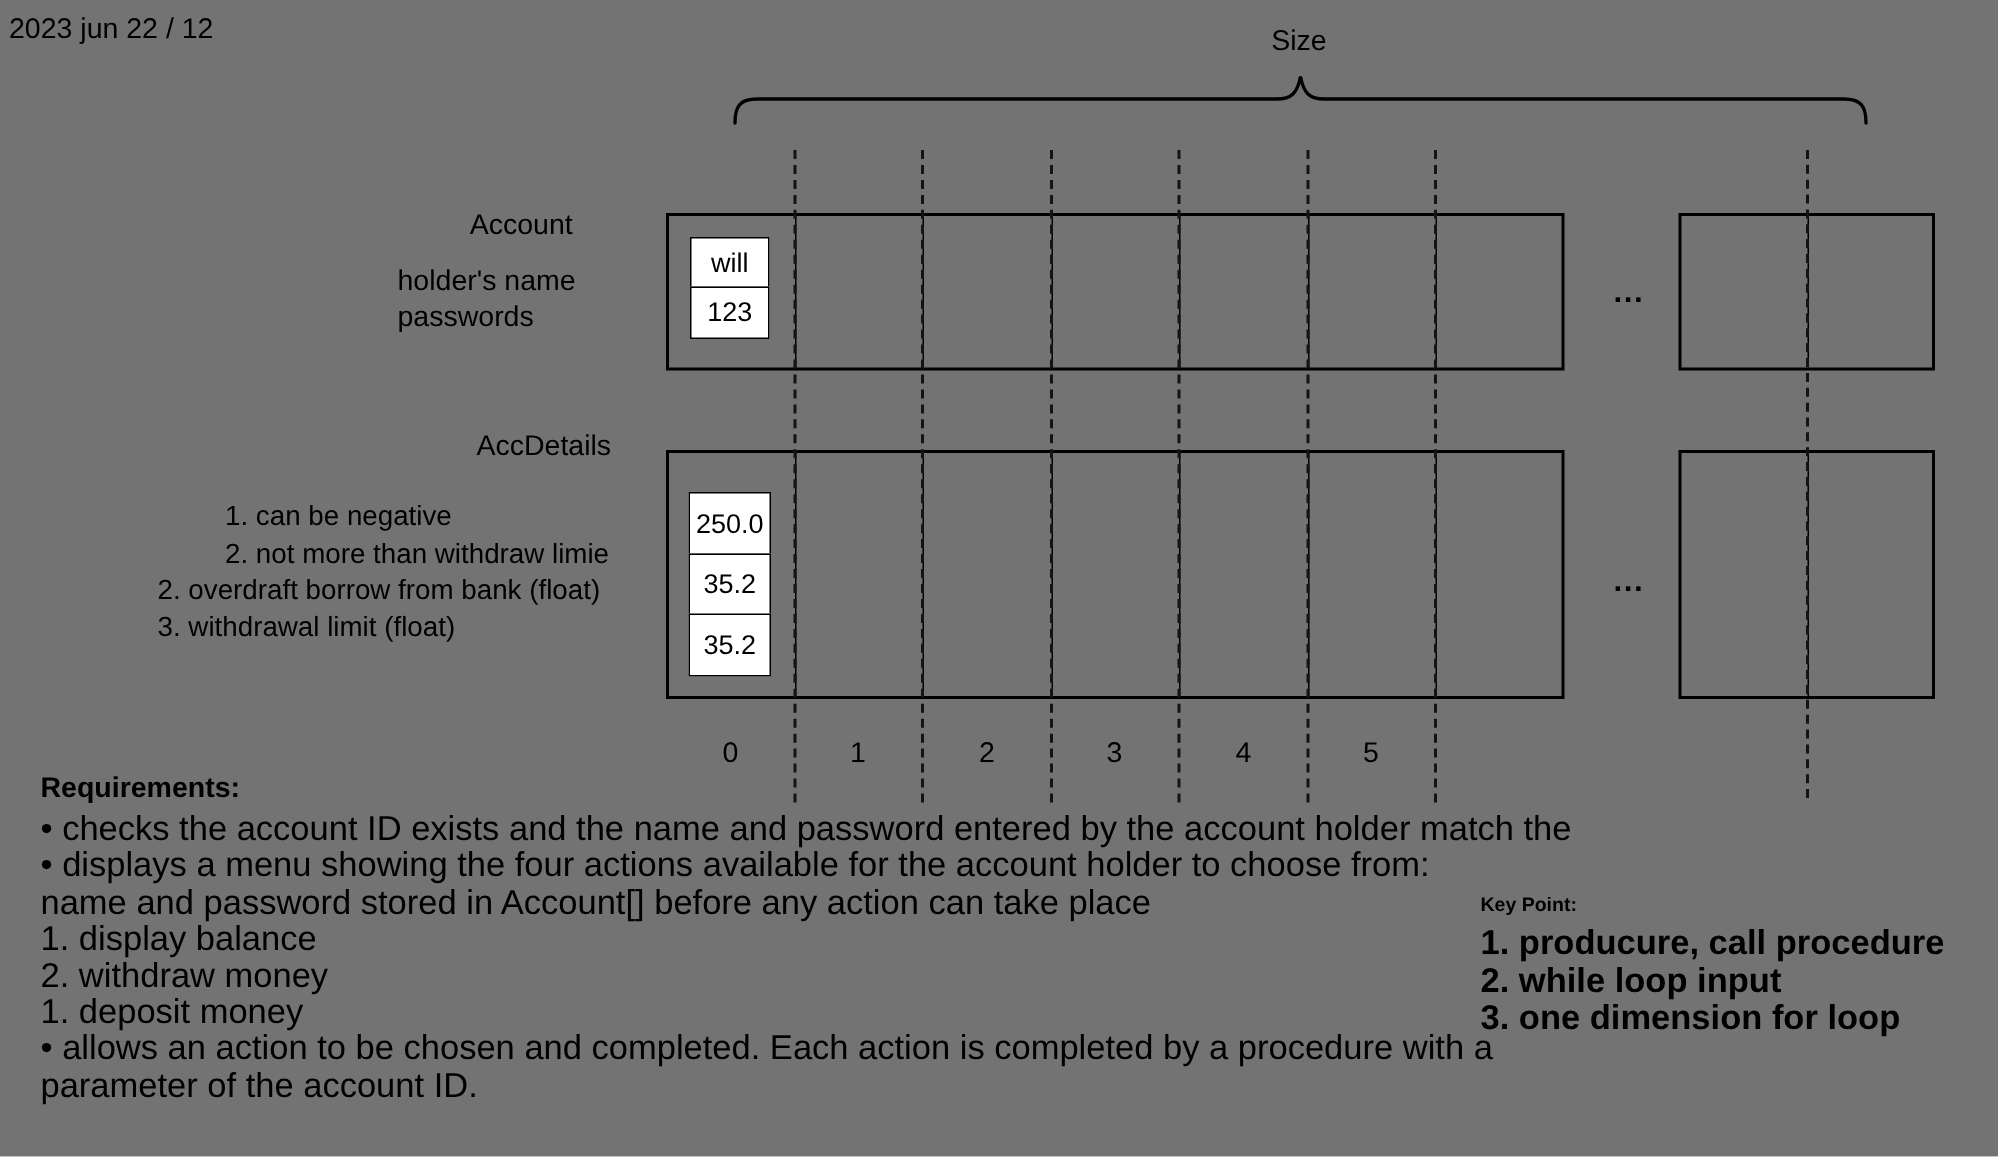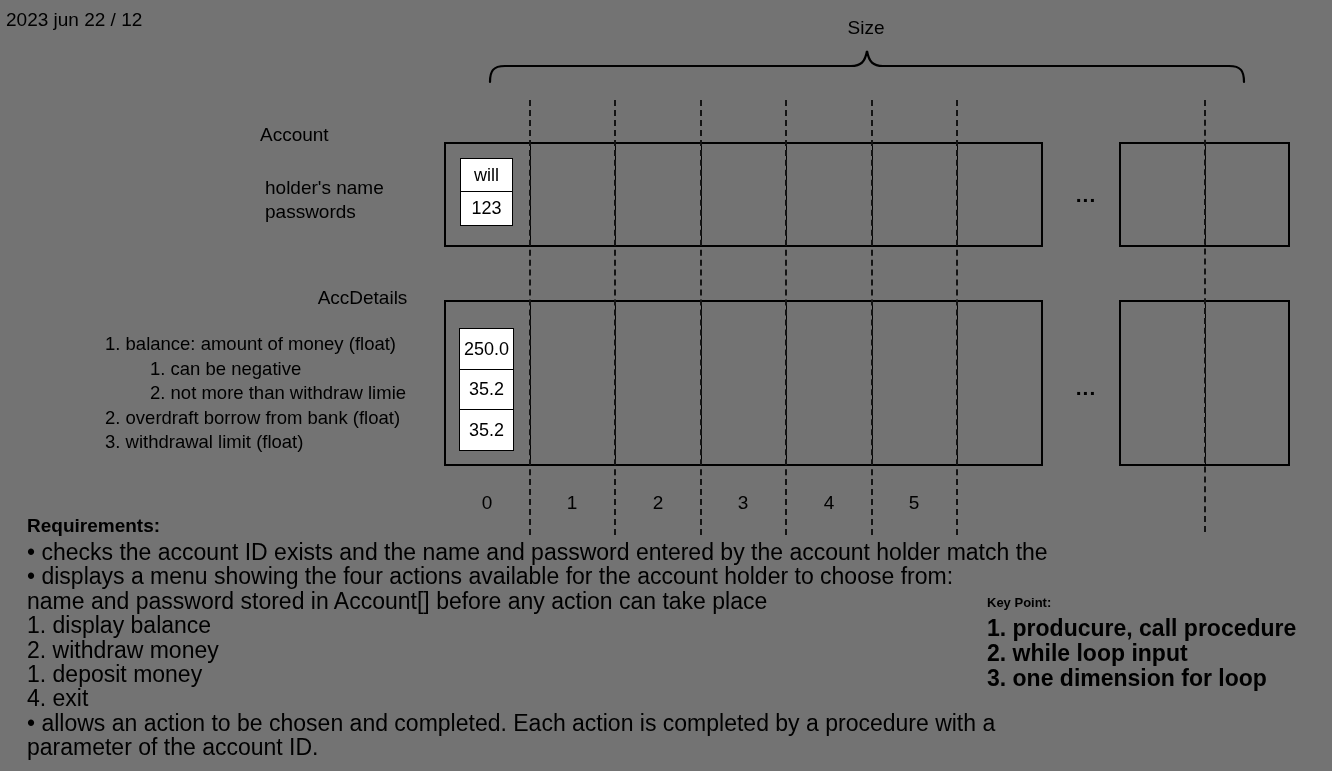--- a/index.html
+++ b/index.html
@@ -29,21 +29,21 @@
 
 <div class="canvas">
 
   <div class="lbl" style="left:6px; top:9px;">2023 jun 22 / 12</div>
 
   <div class="lbl" style="left:816px; top:17px; width:100px; text-align:center;">Size</div>
   <svg class="brace" style="left:488px; top:44px;" width="758" height="40" viewBox="0 0 758 40">
     <path d="M 2,38 C 2,27 5,22 17,22 L 363,22 C 373,22 377,18 379,7 C 381,18 385,22 395,22 L 741,22 C 753,22 756,27 756,38" fill="none" stroke="#000" stroke-width="2.2" stroke-linecap="round"></path>
   </svg>
 
-  <div class="lbl" style="left:260px; top:124px; width:175px; ">Account</div>
+  <div class="lbl" style="left:260px; top:140px; width:175px; text-align:center;">Account</div>
   <div class="lbl" style="left:265px; top:176px; line-height:23.5px;">holder's name</div>
   <div class="lbl" style="left:265px; top:200px; line-height:23.5px;">passwords</div>
 
   <div class="arr" style="left:444px; top:142px; width:599px; height:105px;">
     <div class="divider" style="left:83.5px;"></div>
     <div class="divider" style="left:169px;"></div>
     <div class="divider" style="left:254.5px;"></div>
     <div class="divider" style="left:340px;"></div>
     <div class="divider" style="left:425.5px;"></div>
     <div class="divider" style="left:511px;"></div>
@@ -53,21 +53,20 @@
 
   <div class="dots" style="left:1068px; top:183px; width:36px; text-align:center;">...</div>
 
   <div class="arr" style="left:1119px; top:142px; width:171px; height:105px;">
     <div class="divider" style="left:83.5px;"></div>
   </div>
 
   <div class="lbl" style="left:275px; top:287px; width:175px; text-align:center;">AccDetails</div>
 
   <div class="txt" style="left:105px; top:332px; line-height:24.6px; font-size:18.5px;">
-    <div>1. balance: amount of money (float)</div>
     <div class="indent1">1. can be negative</div>
     <div class="indent1">2. not more than withdraw limie</div>
     <div>2. overdraft borrow from bank (float)</div>
     <div>3. withdrawal limit (float)</div>
   </div>
 
   <div class="arr" style="left:444px; top:300px; width:599px; height:166px;">
     <div class="divider" style="left:83.5px;"></div>
     <div class="divider" style="left:169px;"></div>
     <div class="divider" style="left:254.5px;"></div>
@@ -101,21 +100,20 @@
   <div class="idx" style="left:897px; top:492px;">5</div>
 
   <div class="txt bold" style="left:27px; top:514px; font-size:19px;">Requirements:</div>
   <div class="txt" style="left:27px; top:540px;">
     <div>• checks the account ID exists and the name and password entered by the account holder match the</div>
     <div>• displays a menu showing the four actions available for the account holder to choose from:</div>
     <div>name and password stored in Account[] before any action can take place</div>
     <div>1. display balance</div>
     <div>2. withdraw money</div>
     <div>1. deposit money</div>
-    <div>4. exit</div>
     <div>• allows an action to be chosen and completed. Each action is completed by a procedure with a</div>
     <div>parameter of the account ID.</div>
   </div>
 
   <div class="txt bold" style="left:987px; top:591px; font-size:13px;">Key Point:</div>
   <div class="txt" style="left:987px; top:616px; line-height:24.8px;font-weight:bold;">
     <div>1. producure, call procedure</div>
     <div>2. while loop input</div>
     <div>3. one dimension for loop</div>
   </div>

